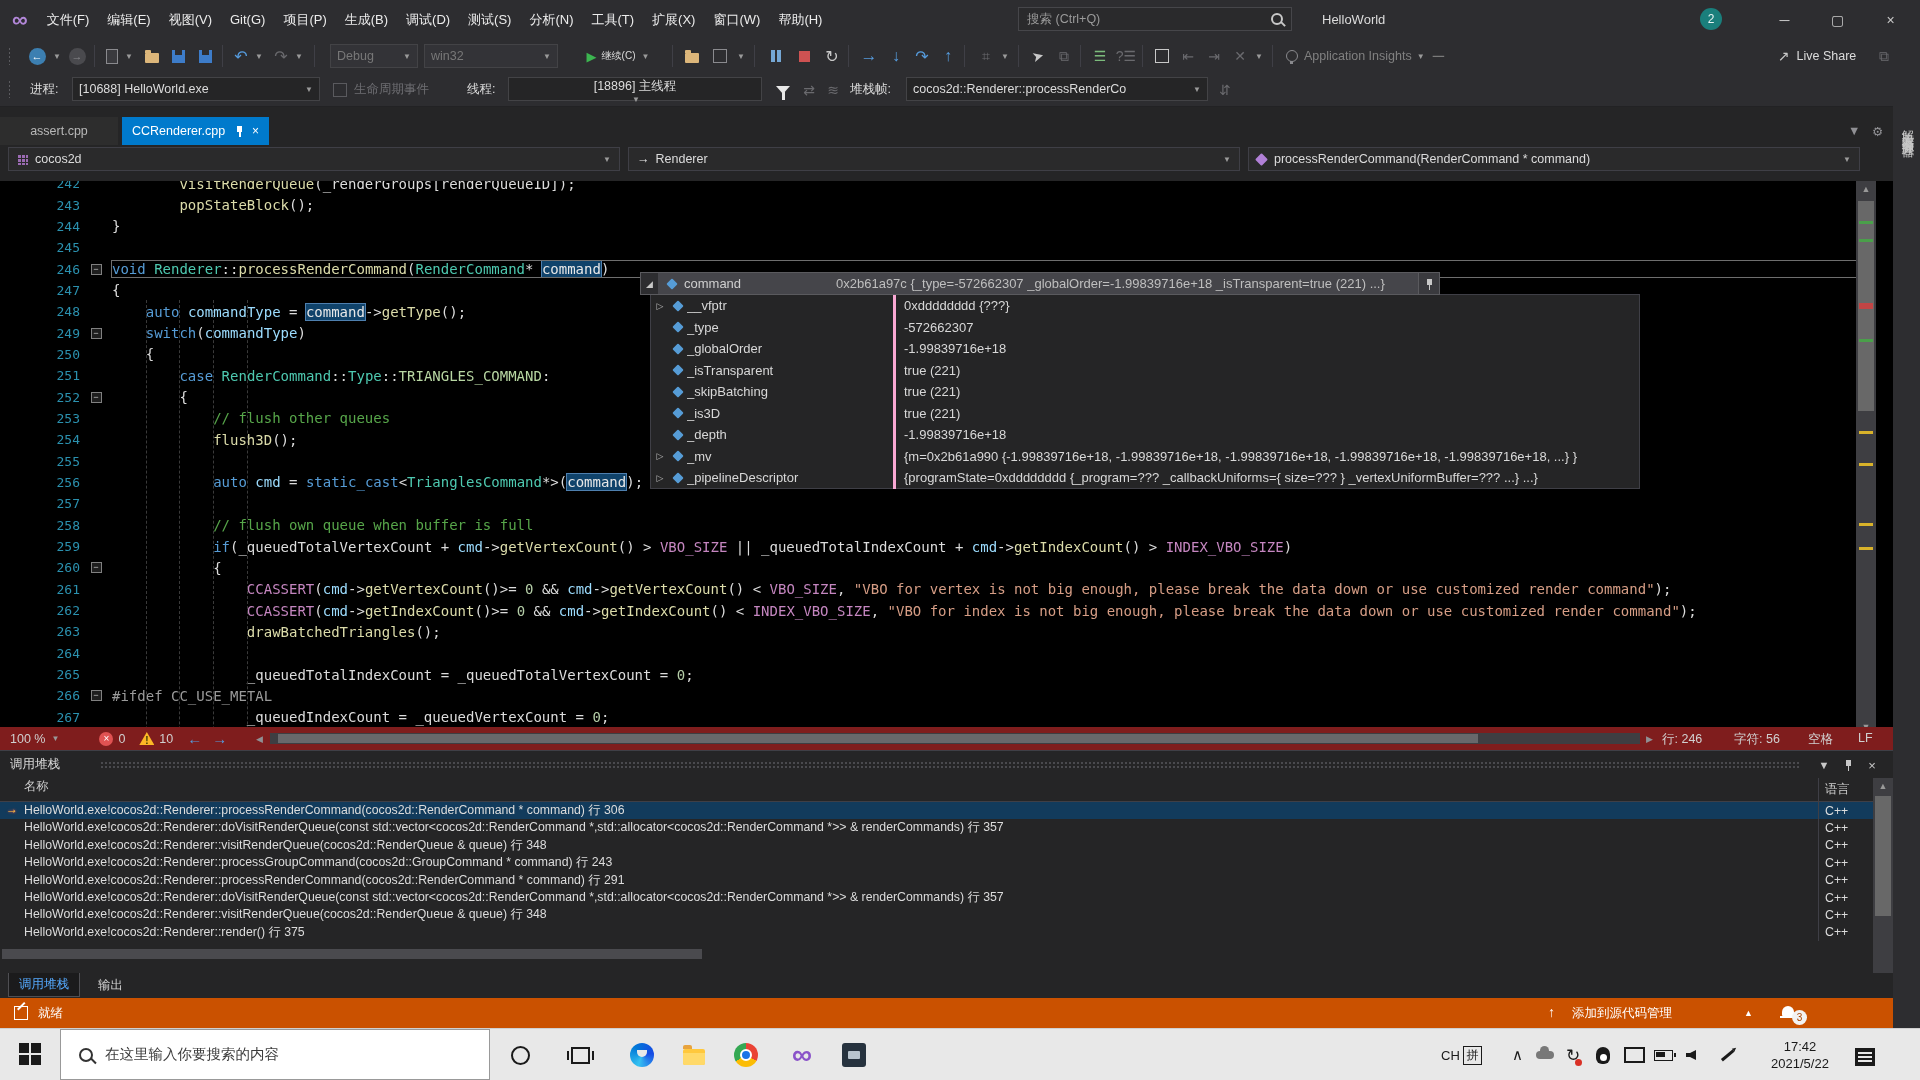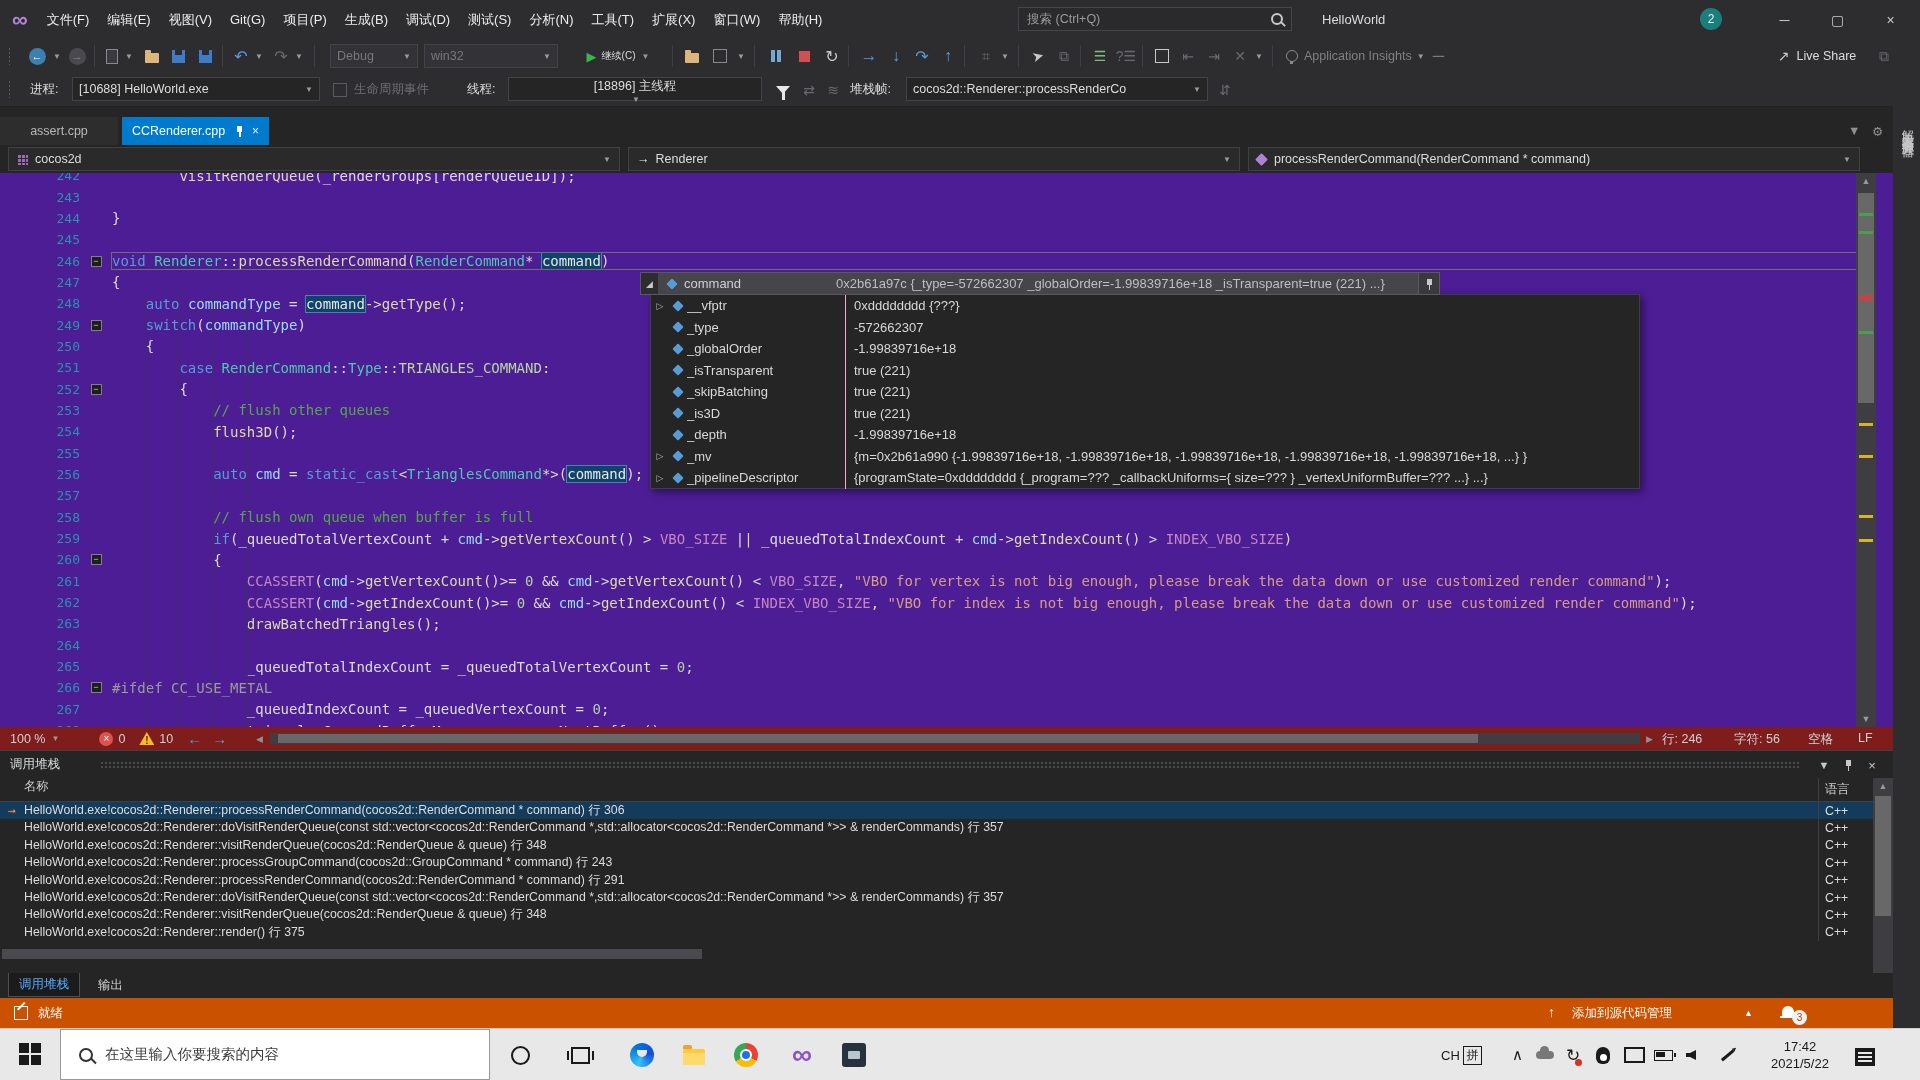--- a/index.html
+++ b/index.html
@@ -61,21 +61,21 @@
 
   
   .navbar{position:absolute;left:0;top:145px;width:1893px;height:28px;background:#252526;}
   .ncombo{position:absolute;top:2px;height:24px;background:#2A2A2B;border:1px solid #3F3F46;box-sizing:border-box;display:flex;align-items:center;padding:0 8px;font-size:12.5px;color:#DCDCDC;}
   .ncombo .dd{margin-left:auto;}
   .i-proj{width:11px;height:11px;background:#9B6BB3;margin-right:7px;
           background-image:linear-gradient(#2A2A2B 1px,transparent 1px),linear-gradient(90deg,#2A2A2B 1px,transparent 1px);background-size:4px 4px;}
   .i-method{width:9px;height:9px;background:#B180D7;transform:rotate(45deg);margin-right:8px;border-radius:1px;}
 
   
-  .editor{position:absolute;left:0;top:173px;width:1920px;height:554px;background:#4c1d95;overflow:hidden;}
+  .editor{position:absolute;left:0;top:181px;width:1920px;height:554px;background:#000000;overflow:hidden;}
   #code{position:absolute;left:0;top:-8px;width:100%;}
   .code-line{display:flex;align-items:center;height:21.35px;padding-right:60px;}
   .ln{width:80px;text-align:right;color:#2B91AF;font-size:13px;font-family:"DejaVu Sans Mono",monospace;flex:none;}
   .fold{width:16px;margin-left:8px;display:flex;align-items:center;justify-content:center;flex:none;}
   .fold.on::before{content:"−";width:9px;height:9px;border:1px solid #808080;color:#C8C8C8;font-size:9px;line-height:8px;text-align:center;background:#1E1E1E;display:block;}
   .lc{margin-left:8px;flex:1;font-family:"DejaVu Sans Mono",monospace;font-size:14px;white-space:pre;color:#DCDCDC;}
   .code-line.boxed .lc{outline:1px solid #6E6E6E;}
   .k{color:#569CD6;} .t{color:#4EC9B0;} .f{color:#DCDCAA;} .m{color:#C586C0;} .s{color:#D69D85;}
   .c{color:#57A64A;} .p{color:#DCDCDC;} .n{color:#B5CEA8;} .pp{color:#9B9B9B;} .v{color:#9CDCFE;} .e{color:#B8D7A3;}
   .hl{background:#10436B;outline:1px solid #4E7FAE;color:#E8E8E8;}
@@ -87,21 +87,21 @@
 
   
   .dt-header{position:absolute;left:640px;top:272px;width:800px;height:23px;background:#45454A;border:1px solid #5A5A5E;box-sizing:border-box;display:flex;align-items:center;font-size:13px;color:#CFCFCF;z-index:40;}
   .dt-exp{width:17px;height:21px;background:#2D2D30;display:flex;align-items:center;justify-content:center;color:#C8C8C8;font-size:9px;}
   .gem{width:8px;height:8px;background:#569CD6;transform:rotate(45deg);border-radius:1px;flex:none;}
   .dt-body{position:absolute;left:650px;top:294px;width:990px;height:195px;background:#252526;border:1px solid #3F3F46;box-sizing:border-box;z-index:39;box-shadow:3px 3px 8px rgba(0,0,0,.45);}
   .dt-row{display:flex;align-items:center;height:21.5px;font-size:13px;color:#D8D8D8;}
   .dt-rexp{width:18px;text-align:center;color:#B8B8B8;font-size:9px;flex:none;}
   .dt-icon{width:18px;display:flex;justify-content:center;flex:none;}
   .dt-name{width:158px;white-space:nowrap;overflow:hidden;flex:none;}
-  .dt-val{flex:1;border-left:1px solid #f9a8d4;padding-left:8px;white-space:nowrap;overflow:hidden;align-self:stretch;display:flex;align-items:center;}
+  .dt-val{flex:1;border-left:3px solid #f9a8d4;padding-left:8px;white-space:nowrap;overflow:hidden;align-self:stretch;display:flex;align-items:center;margin-left:48px;}
   .dt-pinbox{margin-left:auto;width:20px;height:21px;background:#3A3A3E;border-left:1px solid #5A5A5E;display:flex;align-items:center;justify-content:center;}
   .i-pin2{width:9px;height:12px;position:relative;}
   .i-pin2::before{content:"";position:absolute;left:2px;top:1px;width:5px;height:6px;background:#C8C8C8;}
   .i-pin2::after{content:"";position:absolute;left:4px;top:7px;width:1.5px;height:5px;background:#C8C8C8;}
 
   
   .estatus{position:absolute;left:0;top:727px;width:1893px;height:23px;background:#7f1d1d;display:flex;align-items:center;font-size:12.5px;color:#D0D0D0;}
   .es-item{margin-left:14px;display:flex;align-items:center;white-space:nowrap;}
   .i-err{width:14px;height:14px;border-radius:50%;background:#E05252;color:#fff;font-size:10px;display:flex;align-items:center;justify-content:center;margin-right:5px;}
   .i-warn{width:15px;height:13px;background:#FDB826;clip-path:polygon(50% 0,100% 100%,0 100%);color:#3A3A00;font-size:10px;font-weight:bold;text-align:center;line-height:17px;margin-right:5px;}
@@ -427,20 +427,21 @@
   <div class="editor">
     <div id="code">
         <div class="code-line">
           <span class="ln">242</span>
           <span class="fold"></span>
           <span class="lc"><span class="p">        </span><span class="f">visitRenderQueue</span><span class="p">(_renderGroups[renderQueueID]);</span></span>
         </div>
         <div class="code-line">
           <span class="ln">243</span>
           <span class="fold"></span>
+          <span class="lc"><span class="p">        </span><span class="f">popStateBlock</span><span class="p">();</span></span>
         </div>
         <div class="code-line">
           <span class="ln">244</span>
           <span class="fold"></span>
           <span class="lc"><span class="p">}</span></span>
         </div>
         <div class="code-line">
           <span class="ln">245</span>
           <span class="fold"></span>
           <span class="lc"></span>

